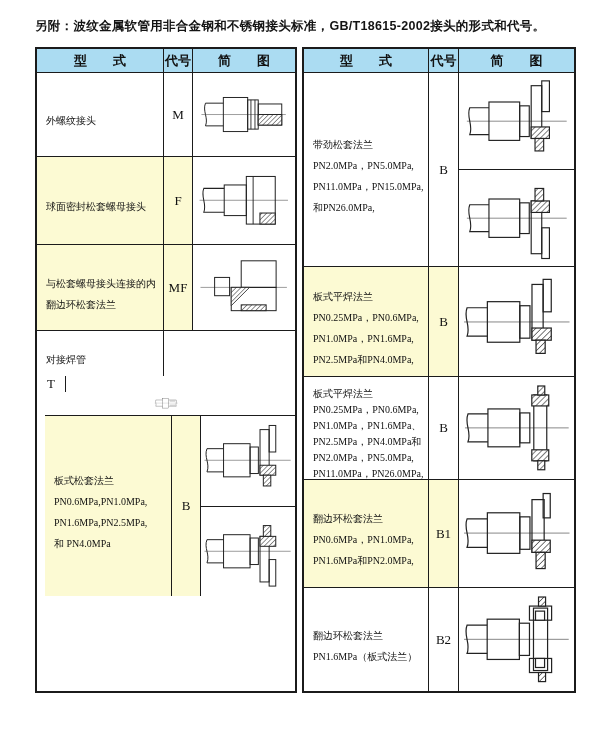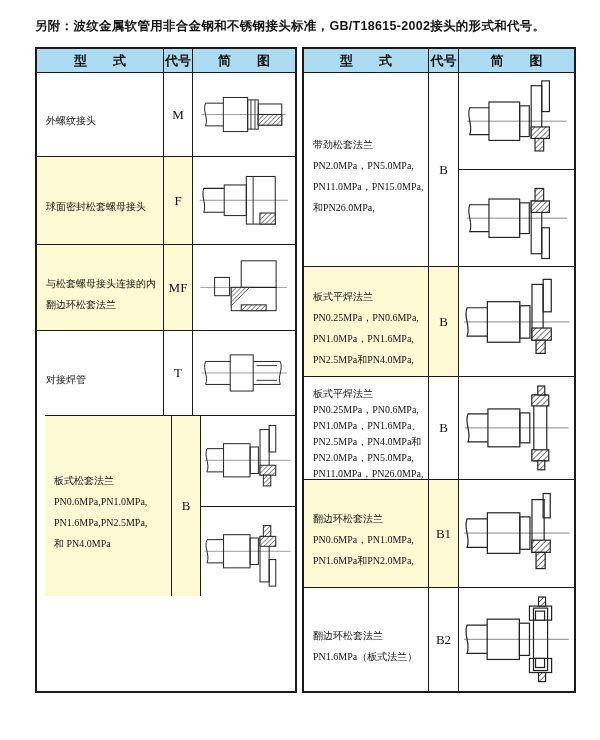--- a/index.html
+++ b/index.html
@@ -119,21 +119,21 @@
             <line x1="3" y1="45" x2="107" y2="45" stroke="#555" stroke-width="0.7"></line>
             <rect x="20" y="33" width="18" height="22" fill="none" stroke="#222" stroke-width="1.2"></rect>
             <rect x="52" y="13" width="42" height="32" fill="none" stroke="#222" stroke-width="1.2"></rect>
             <rect x="40" y="45" width="54" height="28" fill="none" stroke="#222" stroke-width="1.2"></rect>
             <polygon points="40,45 62,45 40,67" fill="url(#ht3)" stroke="#222" stroke-width="1"></polygon>
             <rect x="52" y="66" width="30" height="7" fill="url(#ht3)" stroke="#222" stroke-width="1.2"></rect>
           </svg>
         </div>
     </div>
 
-    <div class="row" style="height:85px;">
+    <div class="row" style="height:85px;flex-direction:column;">
       <div class="cell type">对接焊管</div>
       <div class="cell code">T</div>
       <div class="cell diag">
           <svg viewBox="0 0 110 90" preserveAspectRatio="xMidYMid meet">
             <defs>
               <pattern id="ht4" width="4" height="4" patternUnits="userSpaceOnUse" patternTransform="rotate(45)">
                 <rect width="4" height="4" fill="#fff"></rect>
                 <line x1="0" y1="0" x2="0" y2="4" stroke="#333" stroke-width="1.3"></line>
               </pattern>
             </defs>

